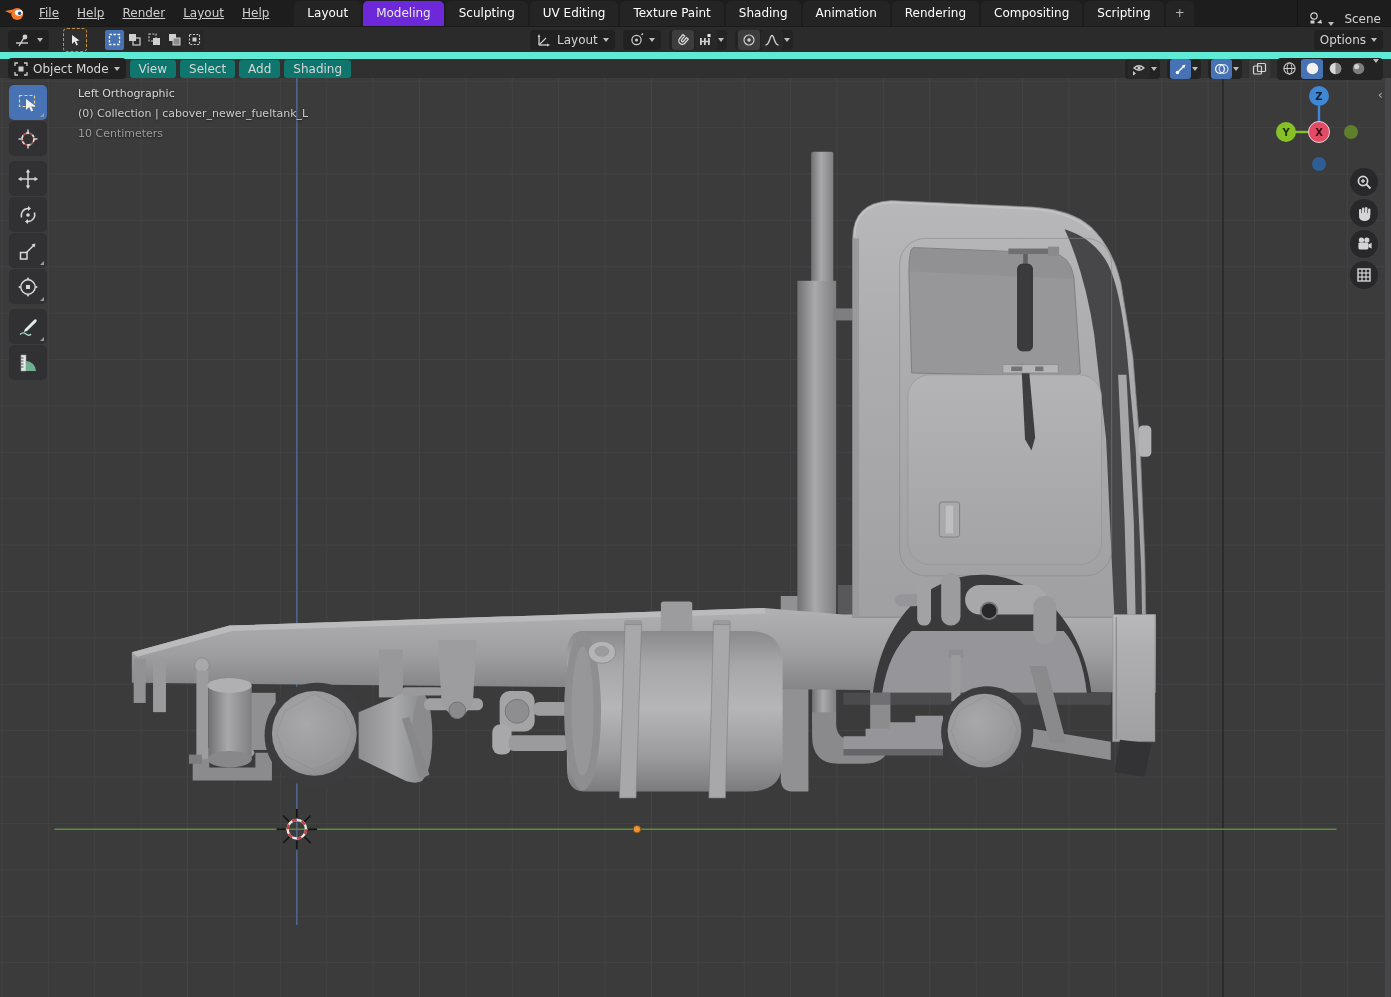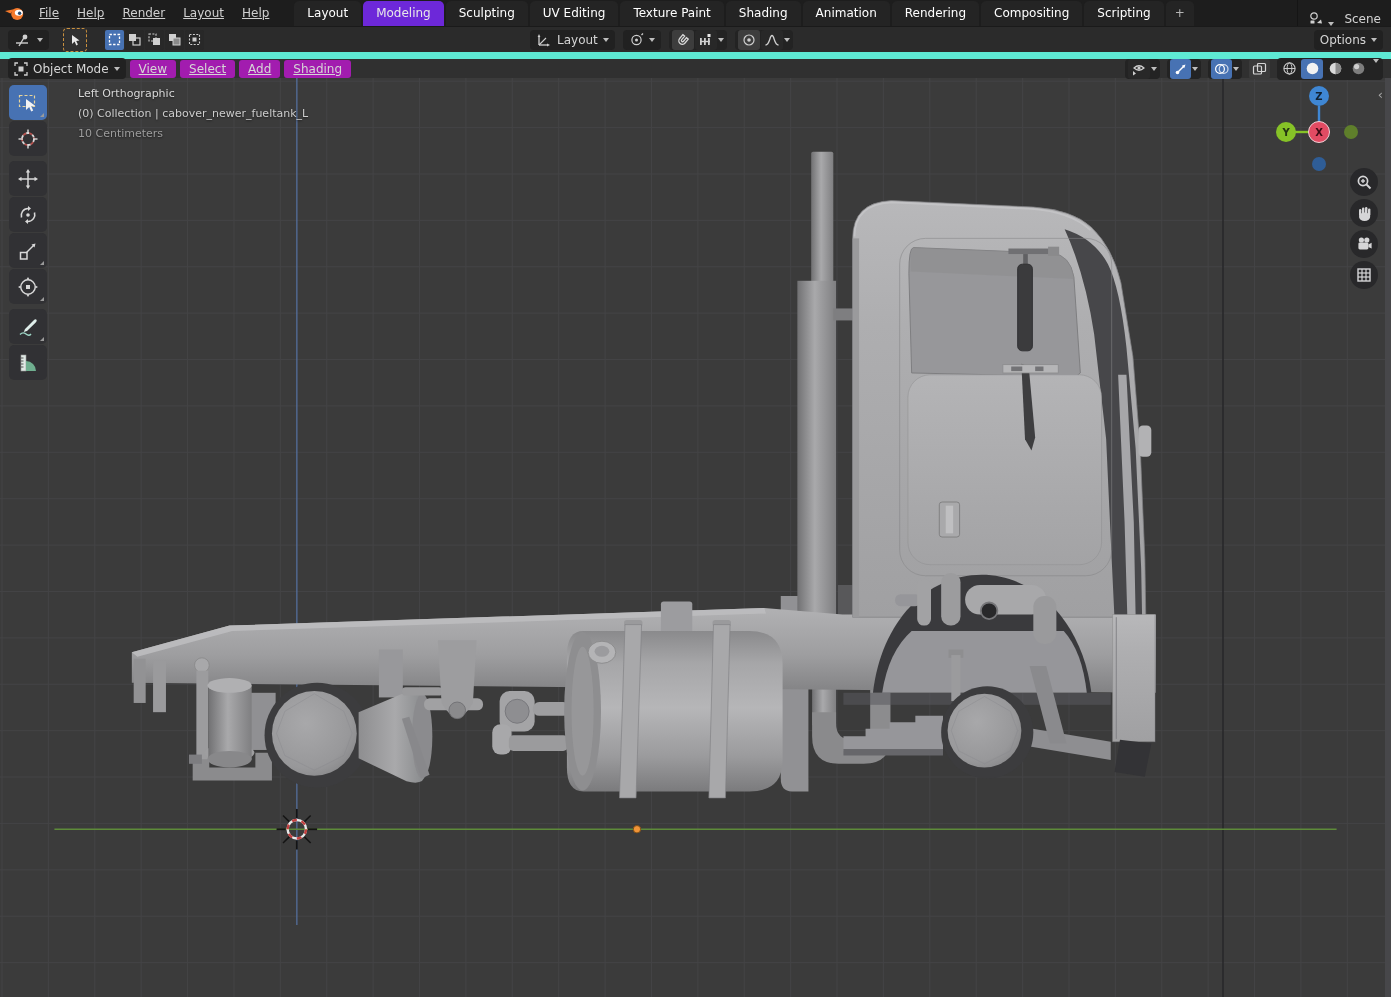--- a/index.html
+++ b/index.html
@@ -26,21 +26,21 @@
   .selmode { width:19px; height:20px; background:#282828; display:flex; align-items:center; justify-content:center; cursor:pointer; border-radius:2px; }
   .selmode.active { background:#4772b3; }
   .mid { display:flex; align-items:center; gap:8px; margin-left:326px; }
   .iconbtn { width:22px; height:20px; background:#282828; border-radius:3px; display:flex; align-items:center; justify-content:center; cursor:pointer; }
   .iconbtn.lit { background:#3d3d3d; }
   .grp { display:flex; gap:1px; align-items:center; background:#232323; border-radius:4px; padding:0 3px; height:20px;}
   .options { margin-left:auto;text-align:right; }
 
   
   .vpheader { height:26px; background:#303030; display:flex; align-items:center; font-size:12px; color:#d6d6d6; padding:0 8px; gap:4px; position:relative; z-index:28; border-top:7px solid #5eead4; }
-  .hmenu { padding:2px 9px; border-radius:3px; cursor:pointer; background:#a21caf;text-decoration:underline; }
+  .hmenu { padding:2px 9px; border-radius:3px; cursor:pointer; background:#0f766e; }
   .rightcluster { margin-left:auto; display:flex; align-items:center; gap:7px; }
   .hic { width:21px; height:20px; border-radius:3px; display:flex; align-items:center; justify-content:center; cursor:pointer; background:#282828; }
   .hic.blue { background:#4772b3; }
   .shadegrp { display:flex; gap:1px; background:#232323; border-radius:4px; padding:1px; }
   .shadebtn { width:22px; height:20px; display:flex; align-items:center; justify-content:center; border-radius:3px; cursor:pointer; }
   .shadebtn.active { background:#4772b3; }
 
   
   .viewport { position:relative; width:1391px; height:919px; background-color:#3b3b3b;
     background-image:

